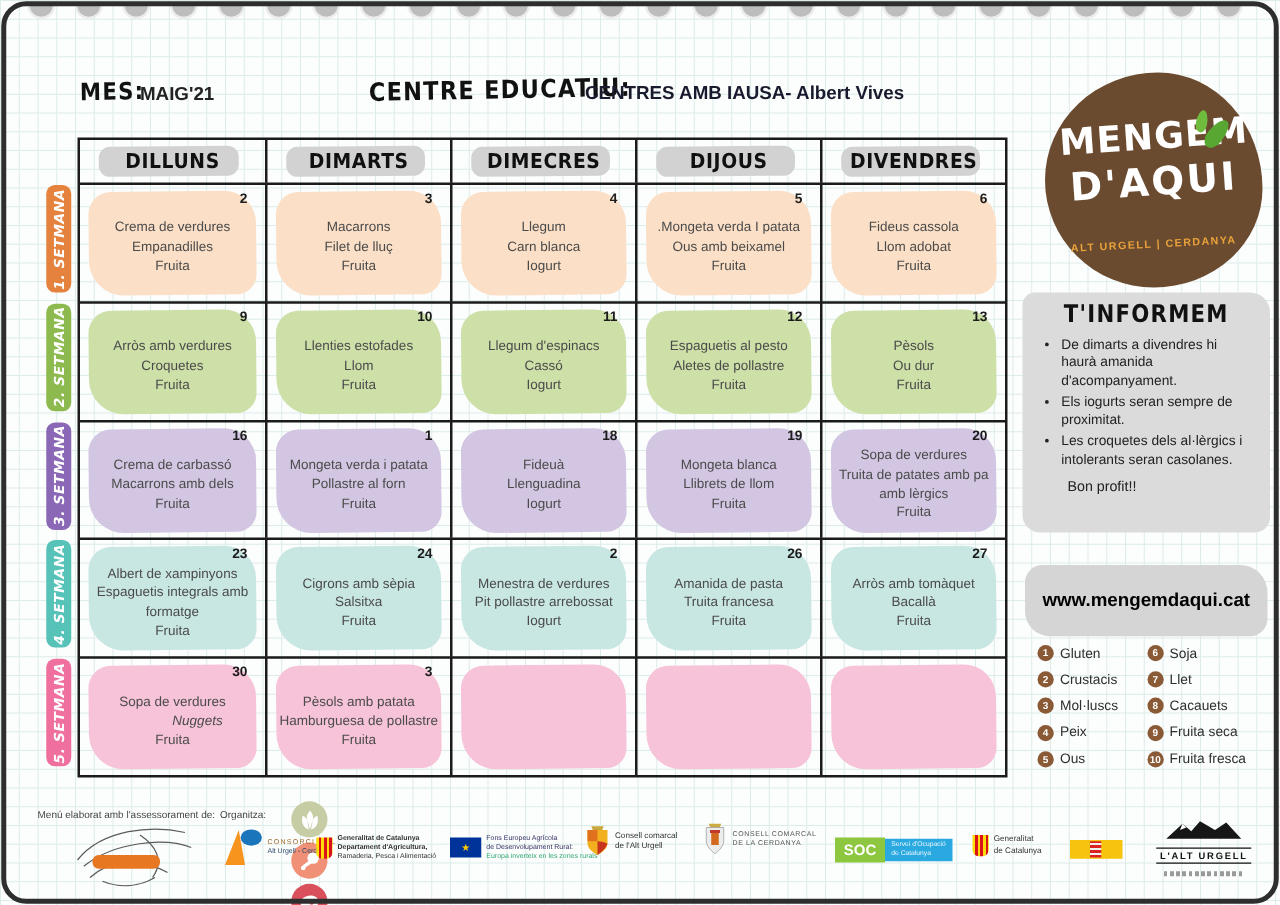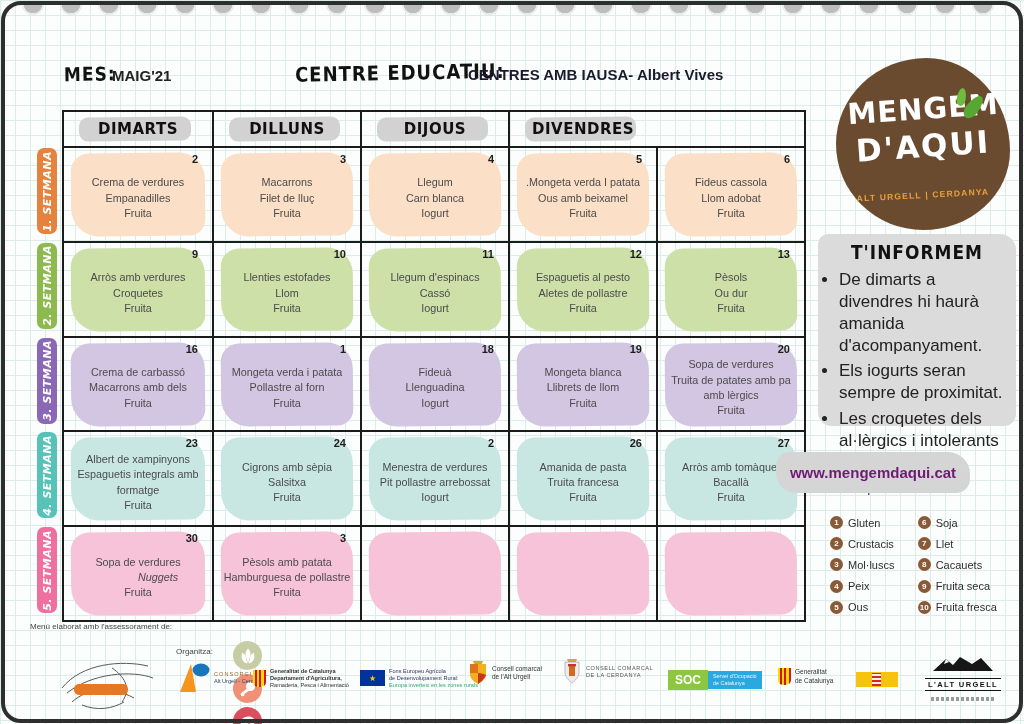--- a/index.html
+++ b/index.html
@@ -39,40 +39,40 @@
   
   .logo-circle{position:absolute;left:836px;top:58px;width:174px;height:172px;background:#6b4b30;z-index:5;
     border-radius:52% 48% 50% 50%/50% 54% 46% 50%;color:#fff;text-align:center;}
   .logo-l1{margin-top:34px;font-family:"DejaVu Sans",sans-serif;font-weight:bold;font-size:29px;transform:rotate(-4deg);letter-spacing:1px;}
   .logo-l2{font-family:"DejaVu Sans",sans-serif;font-weight:bold;font-size:31px;transform:rotate(-4deg);letter-spacing:2px;margin-top:2px;}
   .logo-region{position:absolute;bottom:30px;width:100%;color:#e8a23a;font-size:8.5px;font-weight:bold;letter-spacing:1.2px;transform:rotate(-3deg);}
   .leaf{position:absolute;background:#59a733;border-radius:50% 50% 50% 50%/62% 62% 38% 38%;}
   .leaf1{width:13px;height:26px;right:30px;top:36px;transform:rotate(38deg);}
   .leaf2{width:9px;height:18px;right:44px;top:30px;transform:rotate(10deg);background:#6fbb3e;}
   .informem{position:absolute;left:818px;top:234px;width:198px;height:192px;background:#dbdbdb;z-index:5;
-    border-radius:10px 16px 12px 14px;box-sizing:border-box;padding:8px 6px;}
+    border-radius:10px 16px 12px 14px;box-sizing:border-box;padding:8px 16px;}
   .informem-title{text-align:center;font-family:"DejaVu Sans",sans-serif;font-weight:bold;font-size:17px;letter-spacing:1px;transform:scaleY(1.15);color:#111;}
   .informem ul{margin:7px 0 0 15px;padding:0;}
-  .informem li{font-size:17px;line-height:1.3;color:#222;margin-bottom:3px;}
+  .informem li{font-size:11px;line-height:1.3;color:#222;margin-bottom:3px;}
   .bon-profit{margin:9px 0 0 20px;font-size:11.4px;color:#222;}
-  .website{position:absolute;left:776px;top:452px;width:194px;height:41px;background:#d5d5d5;z-index:5;
+  .website{position:absolute;left:820px;top:452px;width:194px;height:57px;background:#d5d5d5;z-index:5;
     border-radius:14px 22px 14px 20px;display:flex;align-items:center;justify-content:center;
-    font-weight:bold;font-size:15px;color:#701a75;}
+    font-weight:bold;font-size:15px;color:#000000;}
   .allergens{position:absolute;left:830px;top:512px;width:186px;height:106px;z-index:5;
     display:grid;grid-template-rows:repeat(5,1fr);grid-auto-flow:column;column-gap:4px;}
   .allergen{display:flex;align-items:center;gap:5px;font-size:11px;color:#2e2e2e;}
   .a-num{flex:0 0 13px;width:13px;height:13px;border-radius:50%;background:#8a5a36;color:#fff;font-size:8px;font-weight:bold;display:flex;align-items:center;justify-content:center;}
   
   .food-icons{position:absolute;left:233px;top:641px;display:flex;gap:4px;z-index:5;flex-direction:column;}
   .fi{width:29px;height:29px;border-radius:50%;display:flex;align-items:center;justify-content:center;}
   .fi svg{width:20px;height:20px;fill:#fff;}
   .fi-text{color:#fff;font-weight:bold;font-size:8.5px;letter-spacing:.5px;}
   
   .f-label{position:absolute;font-size:8px;color:#444;z-index:5;}
-  .assess-label{left:30px;top:622px;}
+  .assess-label{left:30px;top:647px;}
   .organitza-label{left:176px;top:647px;}
   .flogo{position:absolute;z-index:5;display:flex;align-items:center;gap:4px;}
   .flogo .txt{line-height:1.25;}
   .tiny1{font-size:6.5px;color:#333;}
   .tiny2{font-size:5.6px;color:#333;}
   .senyera{width:13px;height:17px;background:repeating-linear-gradient(90deg,#fcdd09 0 2.2px,#da121a 2.2px 4.2px);border-radius:0 0 5px 5px;}
   .euflag{width:25px;height:16px;background:#003399;color:#ffcc00;font-size:8px;display:flex;align-items:center;justify-content:center;}
   .soc-g{background:#8dc63f;color:#fff;font-weight:bold;font-size:12px;padding:3px 7px;}
   .soc-b{background:#2aa9e0;color:#eaf6fd;font-size:5.4px;line-height:1.25;padding:2px 5px;}
   .spain-box{width:42px;height:15px;background:#f6c40e;display:flex;align-items:center;justify-content:center;font-size:5px;color:#7a1313;}
@@ -91,25 +91,29 @@
     <span class="hand mes-label">MES:</span>
     <span class="mes-value">MAIG'21</span>
     <span class="hand centre-label">CENTRE EDUCATIU:</span>
     <span class="centre-value">CENTRES AMB IAUSA- Albert Vives</span>
   </div>
 
   <div class="calendar">
     <div class="cal-row" id="day-headers">
         <div class="day-hcell">
           <span class="swash"></span>
-          <span class="day-hlabel">DIMARTS</span>
+          <span class="day-hlabel">DILLUNS</span>
         </div>
         <div class="day-hcell">
           <span class="swash"></span>
-          <span class="day-hlabel">DILLUNS</span>
+          <span class="day-hlabel">DIMARTS</span>
+        </div>
+        <div class="day-hcell">
+          <span class="swash"></span>
+          <span class="day-hlabel">DIMECRES</span>
         </div>
         <div class="day-hcell">
           <span class="swash"></span>
           <span class="day-hlabel">DIJOUS</span>
         </div>
         <div class="day-hcell">
           <span class="swash"></span>
           <span class="day-hlabel">DIVENDRES</span>
         </div>
       </div>

